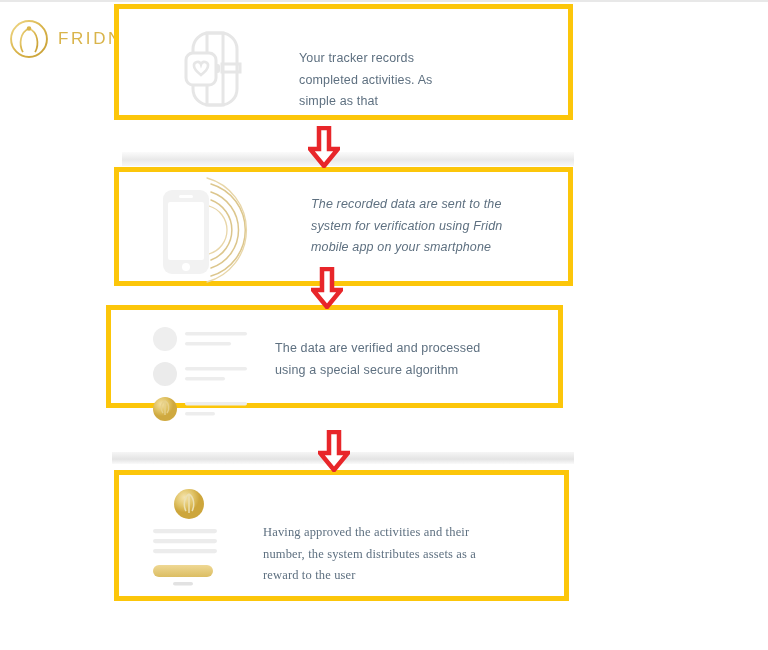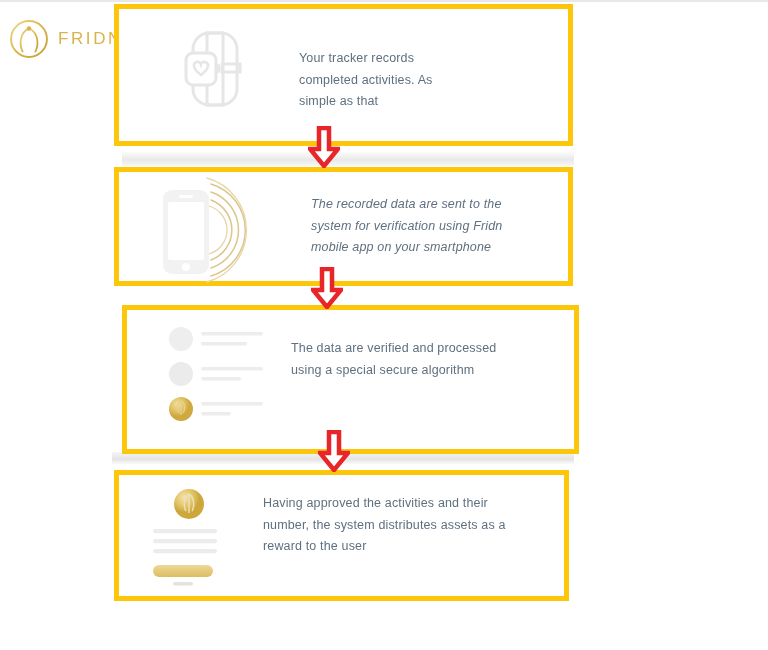--- a/index.html
+++ b/index.html
@@ -39,23 +39,23 @@
     font-family:"Liberation Sans", sans-serif;font-weight:400;
   }
 
   
   .hl-box{
     position:absolute;
     border:5px solid #fcc60a;
     background:#ffffff;
     box-sizing:border-box;
   }
-  #box-1{left:114px;top:4px;width:459px;height:142px;}
+  #box-1{left:114px;top:4px;width:459px;height:116px;}
   #box-2{left:114px;top:167px;width:459px;height:119px;}
-  #box-3{left:122px;top:305px;width:457px;height:149px;}
+  #box-3{left:106px;top:305px;width:457px;height:103px;}
   #box-4{left:114px;top:470px;width:455px;height:131px;}
 
   .card-inner{
     position:absolute;inset:0;
     display:flex;align-items:flex-start;
   }
 
   .card-icon{
     flex:0 0 auto;
     display:flex;align-items:flex-start;justify-content:center;
@@ -72,21 +72,21 @@
   #box-1 .card-icon{margin:22px 0 0 62px;}
   #box-1 .card-text{margin:39px 0 0 50px;}
 
   #box-2 .card-icon{margin:4px 0 0 30px;}
   #box-2 .card-text{margin:22px 0 0 22px;font-style:italic;}
 
   #box-3 .card-icon{margin:17px 0 0 38px;}
   #box-3 .card-text{margin:28px 0 0 22px;}
 
   #box-4 .card-icon{margin:12px 0 0 28px;}
-  #box-4 .card-text{margin:18px 0 0 32px;}
+  #box-4 .card-text{margin:47px 0 0 32px;font-family:Liberation Serif, serif;}
 
   
   .arrow{position:absolute;}
   #arrow-1{left:308px;top:126px;width:32px;height:42px;}
   #arrow-2{left:311px;top:267px;width:32px;height:42px;}
   #arrow-3{left:318px;top:430px;width:32px;height:42px;}
 </style>
 </head>
 <body>
 

